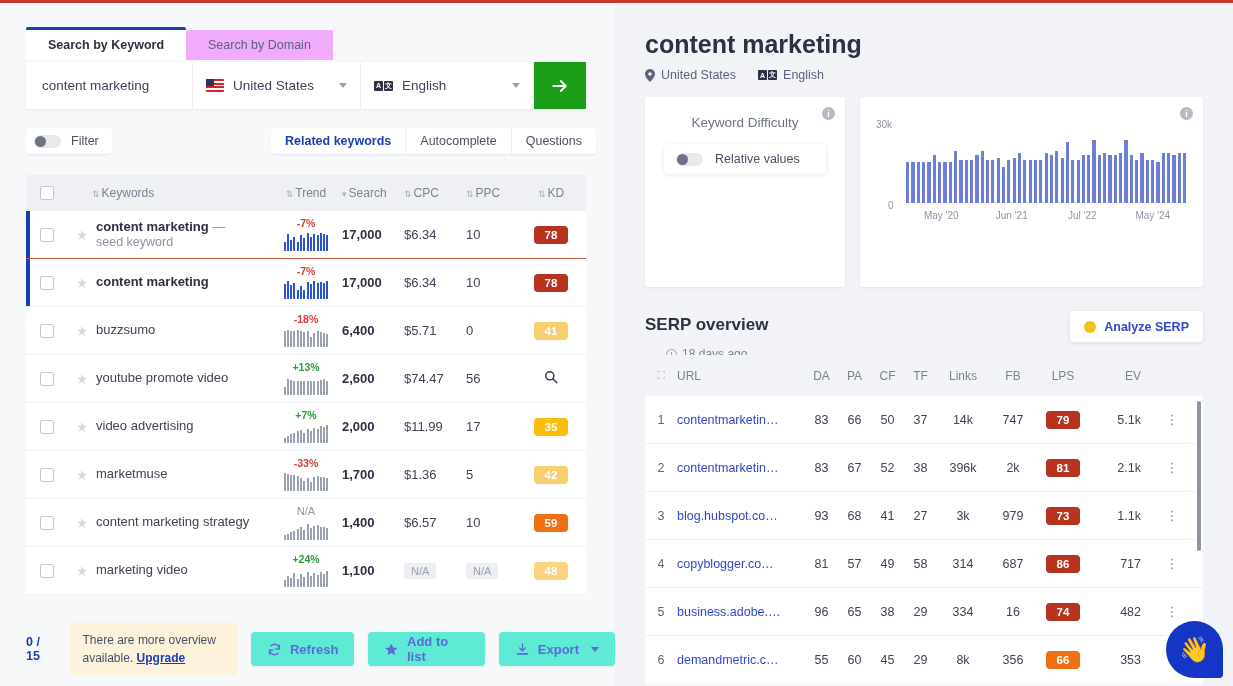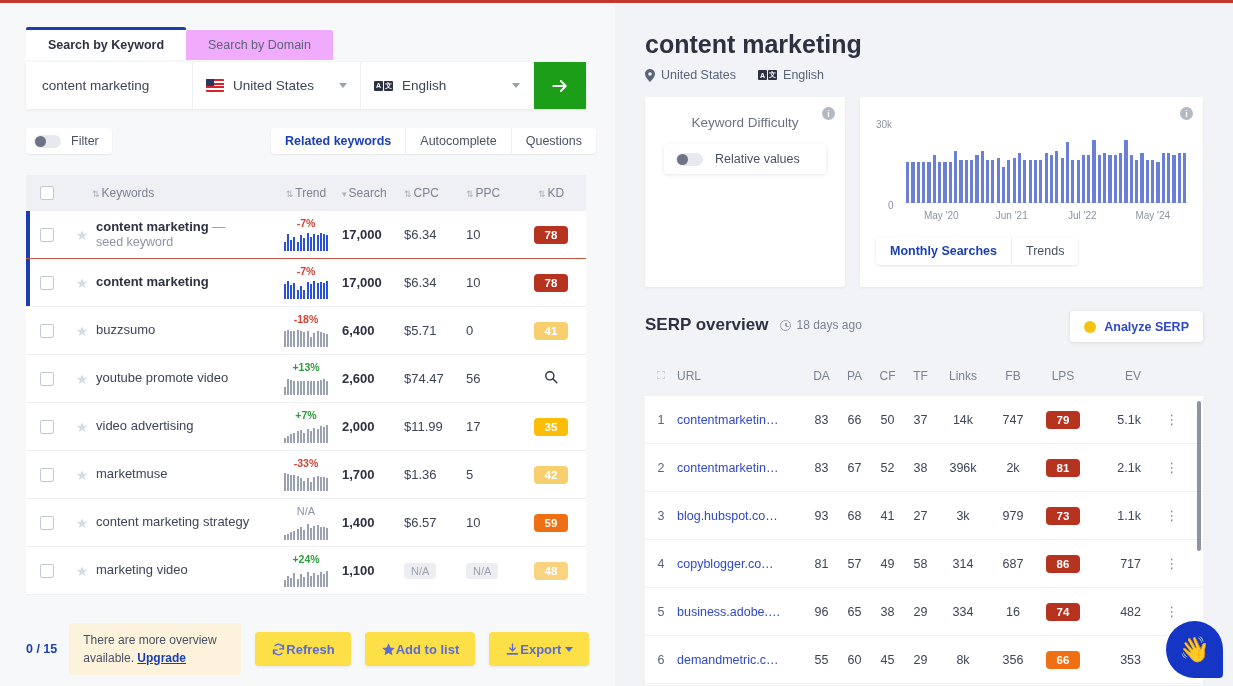--- a/index.html
+++ b/index.html
@@ -108,22 +108,22 @@
 
   .kdbadge { display:inline-block; min-width:34px; padding:3px 0; border-radius:4px;
     font-size:11.5px; font-weight:bold; color:#fff; text-align:center; }
   .na-pill { display:inline-block; background:#eceef2; color:#9aa1b1; font-size:11px; padding:2px 7px; border-radius:3px; }
 
   
   .botbar { position:absolute; left:26px; top:620px; display:flex; align-items:center; gap:0; }
   .counts { font-size:12.5px; font-weight:bold; color:#1a3fb5; margin-right:12px; }
   .upgradebox { background:#fdf3dc; padding:8px 14px; border-radius:3px; font-size:12px; color:#4a5164; line-height:1.5; width:172px; }
   .upgradebox a { color:#1a3fb5; font-weight:bold; text-decoration:underline; cursor:pointer; }
-  .bbtn { height:34px; padding:0 16px; margin-left:14px; background:#fde047; border-radius:4px;
-    display:flex; align-items:center; font-size:13px; color:#5a6bd6; font-weight:bold;
+  .bbtn { height:34px; padding:0 16px; margin-left:14px; background:#5eead4; border-radius:4px;
+    display:flex; align-items:center; gap:8px; font-size:13px; color:#5a6bd6; font-weight:bold;
     box-shadow:0 1px 3px rgba(0,0,0,.08); cursor:pointer; }
   .bbtn svg { width:15px; height:15px; }
 
   
   .right { position:absolute; left:615px; top:3px; width:618px; height:683px; background:#f1f3f6; }
   .r-title { position:absolute; left:30px; top:27px; font-size:25px; font-weight:bold; color:#2d3142; }
   .r-meta { position:absolute; left:30px; top:65px; display:flex; align-items:center; gap:22px; font-size:12.5px; color:#5b6478; }
   .r-meta span.it { display:flex; align-items:center; gap:6px; }
 
   .card { position:absolute; background:#fff; border-radius:2px; box-shadow:0 1px 3px rgba(0,0,0,.06); }
@@ -149,21 +149,21 @@
   .bars i { flex:1 1 auto; background:#6b7fd7; display:block; margin-right:2.1px; }
   .axisline { position:absolute; left:30px; right:0; bottom:6px; height:1px; background:#e3e6ed; }
   .xlabels { position:absolute; left:30px; right:0; bottom:-12px; display:flex; font-size:10px; color:#8d93a3; }
   .xlabels span { flex:1 1 0; text-align:center; }
   .ms-seg { position:absolute; left:16px; top:140px; display:flex; background:#fff; border-radius:4px;
     box-shadow:0 1px 3px rgba(0,0,0,.12); overflow:hidden; }
   .ms-seg div { height:28px; padding:0 14px; display:flex; align-items:center; font-size:12.5px; color:#4a5164; cursor:pointer; border-right:1px solid #eceef2; }
   .ms-seg div:last-child { border-right:none; }
   .ms-seg div.active { color:#1a3fb5; font-weight:bold; }
 
-  .serp-h { position:absolute; left:30px; top:312px; display:flex; align-items:center; gap:12px; }
+  .serp-h { position:absolute; left:30px; top:312px; display:flex; align-items:center; gap:12px;flex-direction:column; }
   .serp-t { font-size:17px; font-weight:bold; color:#2d3142; }
   .serp-ago { font-size:12px; color:#7b8294; display:flex; align-items:center; gap:5px; }
   .clock { width:11px;height:11px;border:1.3px solid #9aa1b1;border-radius:50%;position:relative;display:inline-block; }
   .clock:before{content:"";position:absolute;left:4px;top:2px;width:1.1px;height:3.6px;background:#9aa1b1;}
   .clock:after{content:"";position:absolute;left:4.3px;top:5px;width:3px;height:1.1px;background:#9aa1b1;}
   .analyze { position:absolute; right:30px; top:308px; height:31px; padding:0 14px; background:#fff; border-radius:4px;
     display:flex; align-items:center; gap:8px; font-size:12.5px; font-weight:bold; color:#2f49c7;
     box-shadow:0 1px 4px rgba(0,0,0,.1); cursor:pointer; }
   .coin { width:12px;height:12px;border-radius:50%;background:#f2c313; display:inline-block; }
 
@@ -625,24 +625,20 @@
             <i style="height: 49.8667px;"></i>
             <i style="height: 49.8667px;"></i>
           </div>
         <div class="xlabels">
           <span>May '20</span>
           <span>Jun '21</span>
           <span>Jul '22</span>
           <span>May '24</span>
         </div>
       </div>
-      <div class="ms-seg">
-        <div class="active">Monthly Searches</div>
-        <div>Trends</div>
-      </div>
     </div>
 
     <div class="serp-h">
       <span class="serp-t">SERP overview</span>
       <span class="serp-ago">
         <span class="clock"></span>
         <span>18 days ago</span>
       </span>
     </div>
     <div class="analyze">

